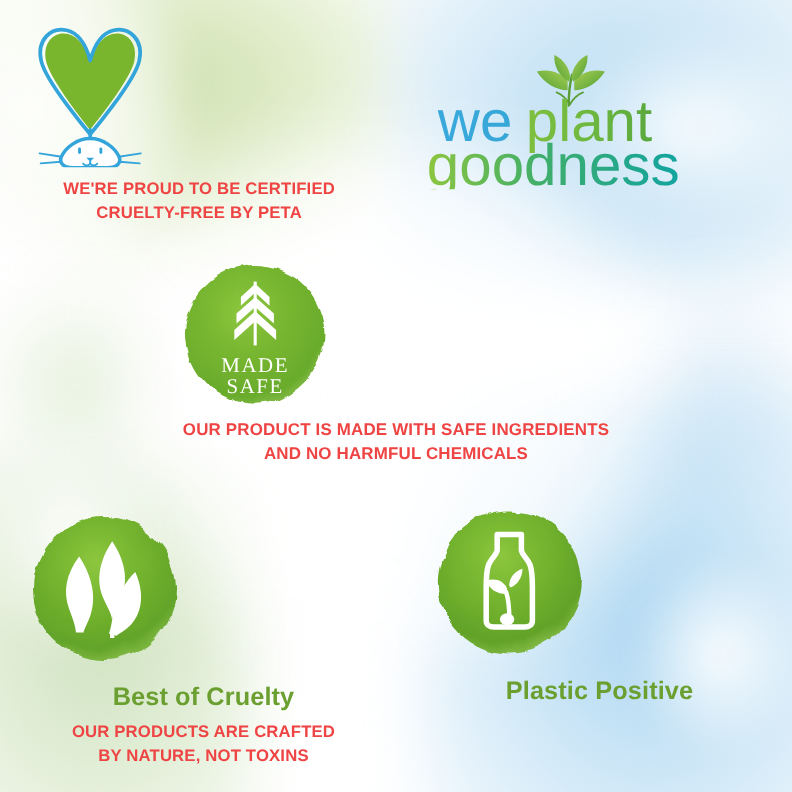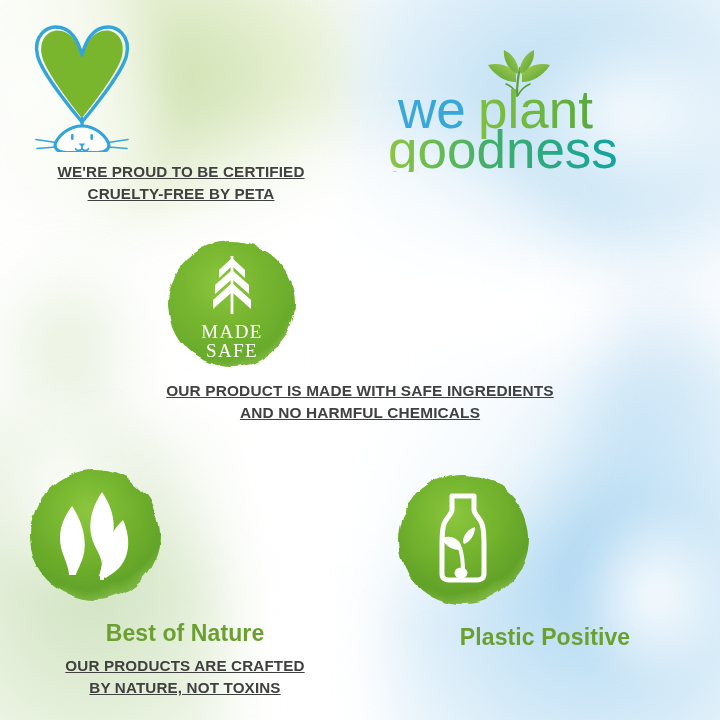--- a/index.html
+++ b/index.html
@@ -90,34 +90,33 @@
     font-size: 23px;
     font-weight: bold;
     color: #6ba031;
     letter-spacing: 0.1px;
     line-height: 1.1;
     white-space: nowrap;
   }
   .badge-desc {
     font-size: 15.2px;
     font-weight: bold;
-    color: #404040;
+    color: #ef4444;
     letter-spacing: 0.15px;
     line-height: 1.45;
     text-transform: uppercase;
     white-space: pre-line;
-    text-decoration: underline;
   }
 
   
   #badge-cruelty-free { left: 20px;  top: 18px;  width: 322px; }
   #badge-we-plant     { left: 388px; top: 50px;  width: 312px; }
   #badge-made-safe    { left: 162px; top: 234px; width: 396px; }
   #badge-best-nature  { left: 22px;  top: 462px; width: 326px; }
-  #badge-plastic      { left: 390px; top: 466px; width: 310px; }
+  #badge-plastic      { left: 390px; top: 456px; width: 310px; }
 
   #badge-cruelty-free .badge-title { margin-top: 12px; }
   #badge-cruelty-free .badge-desc  { margin-top: 9px; }
   #badge-we-plant .badge-desc      { margin-top: 32px; }
   #badge-made-safe .badge-title    { margin-top: 10px; }
   #badge-made-safe .badge-desc     { margin-top: 6px; font-size: 15.4px; }
   #badge-best-nature .badge-title  { margin-top: 13px; }
   #badge-best-nature .badge-desc   { margin-top: 9px; }
   #badge-plastic .badge-title      { margin-top: 13px; }
   #badge-plastic .badge-desc       { margin-top: 9px; }
@@ -293,21 +292,21 @@
 
             <path d="M50 44 C62 62 66 82 60 98 C57 106 54 111 54 113 L47 113 C47 108 44 100 41 92 C35 76 38 60 50 44 Z"></path>
 
             <path d="M101 58 C109 76 108 94 97 106 C91 112 86 114 84 116 L77 114 C79 109 80 100 82 92 C86 78 92 66 101 58 Z"></path>
 
             <path d="M78 112 L78 118 L82 118 L82 112 Z"></path>
           </g>
         </svg>
       </div>
     </div>
-    <div class="badge-title">Best of Nature</div>
+    <div class="badge-title">Best of Cruelty</div>
     <div class="badge-desc">OUR PRODUCTS ARE CRAFTED
 BY NATURE, NOT TOXINS</div>
   </div>
 
   <div class="badge" id="badge-plastic">
     <div class="badge-visual">
       <div class="circle-icon small">
         <svg width="146" height="146" viewBox="0 0 146 146" xmlns="http://www.w3.org/2000/svg">
           <defs>
             <radialGradient id="wcBottle" cx="44%" cy="32%" r="74%">

